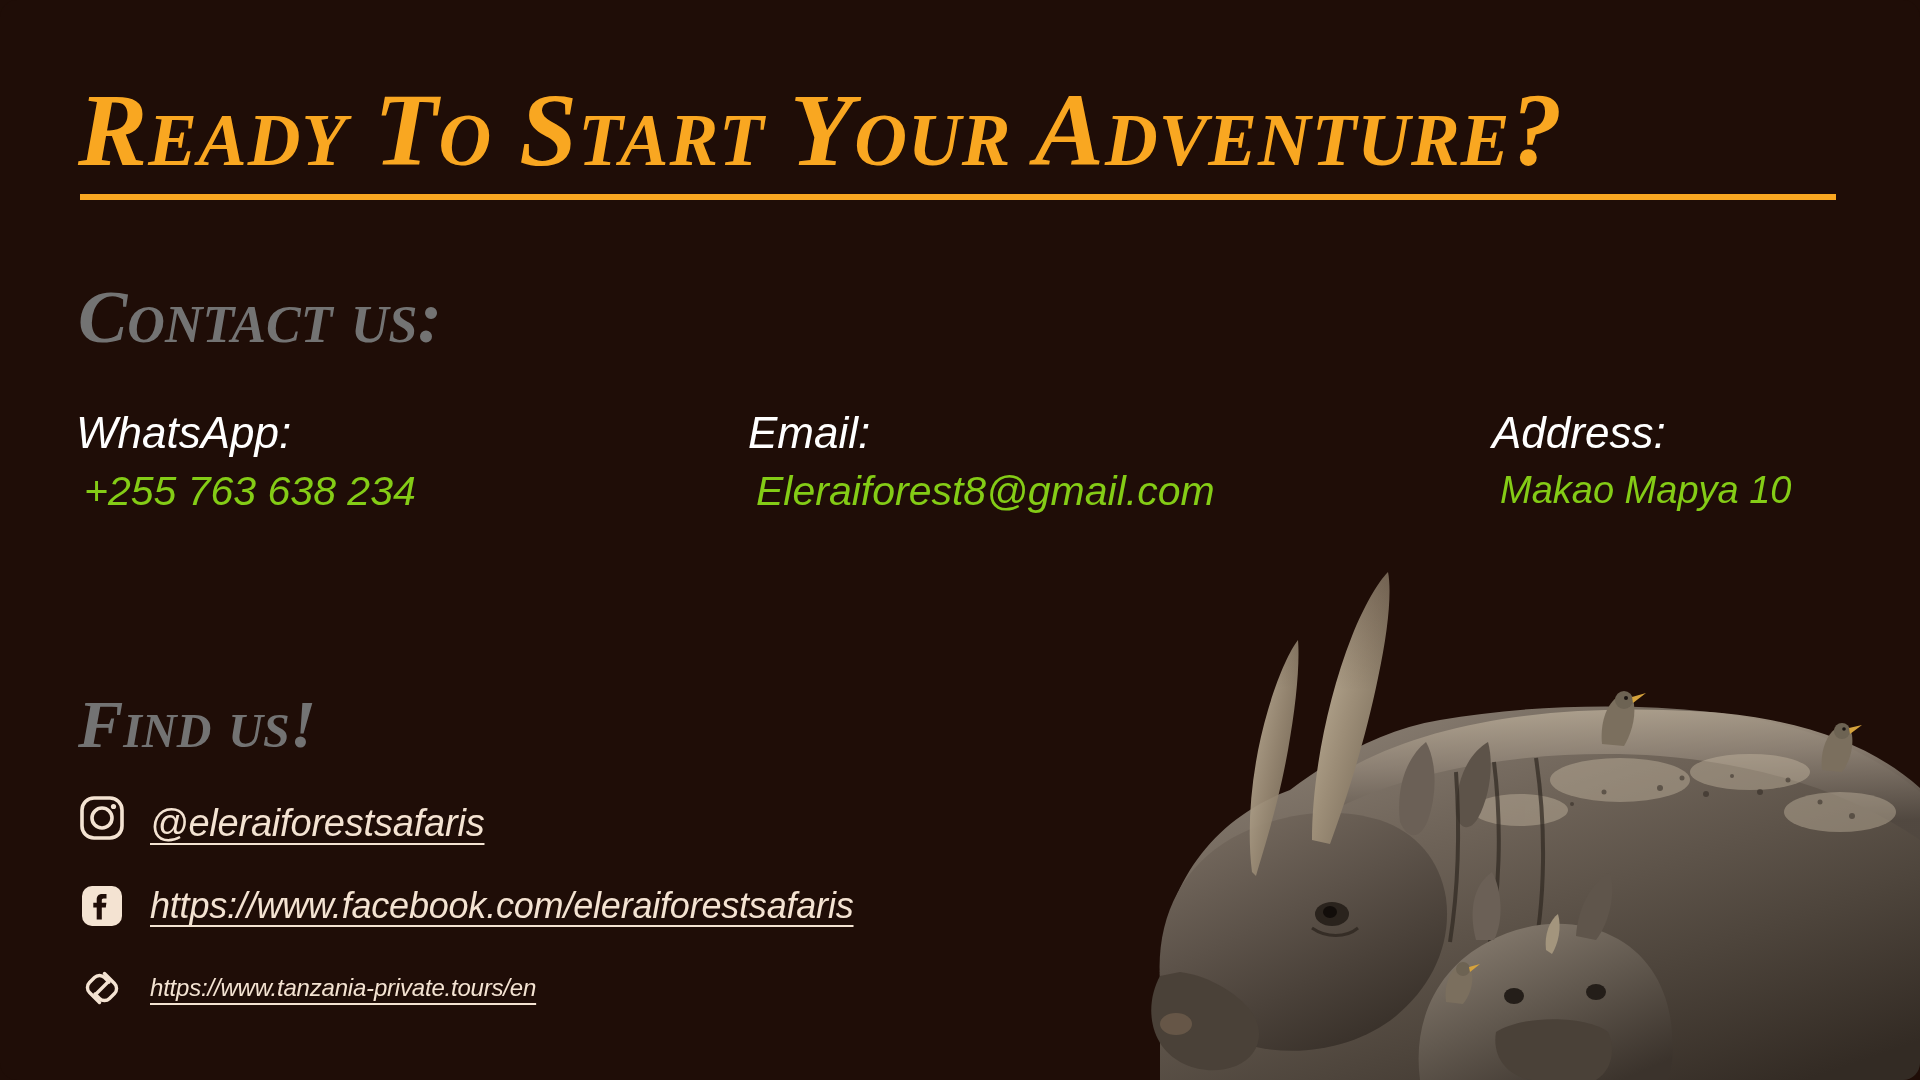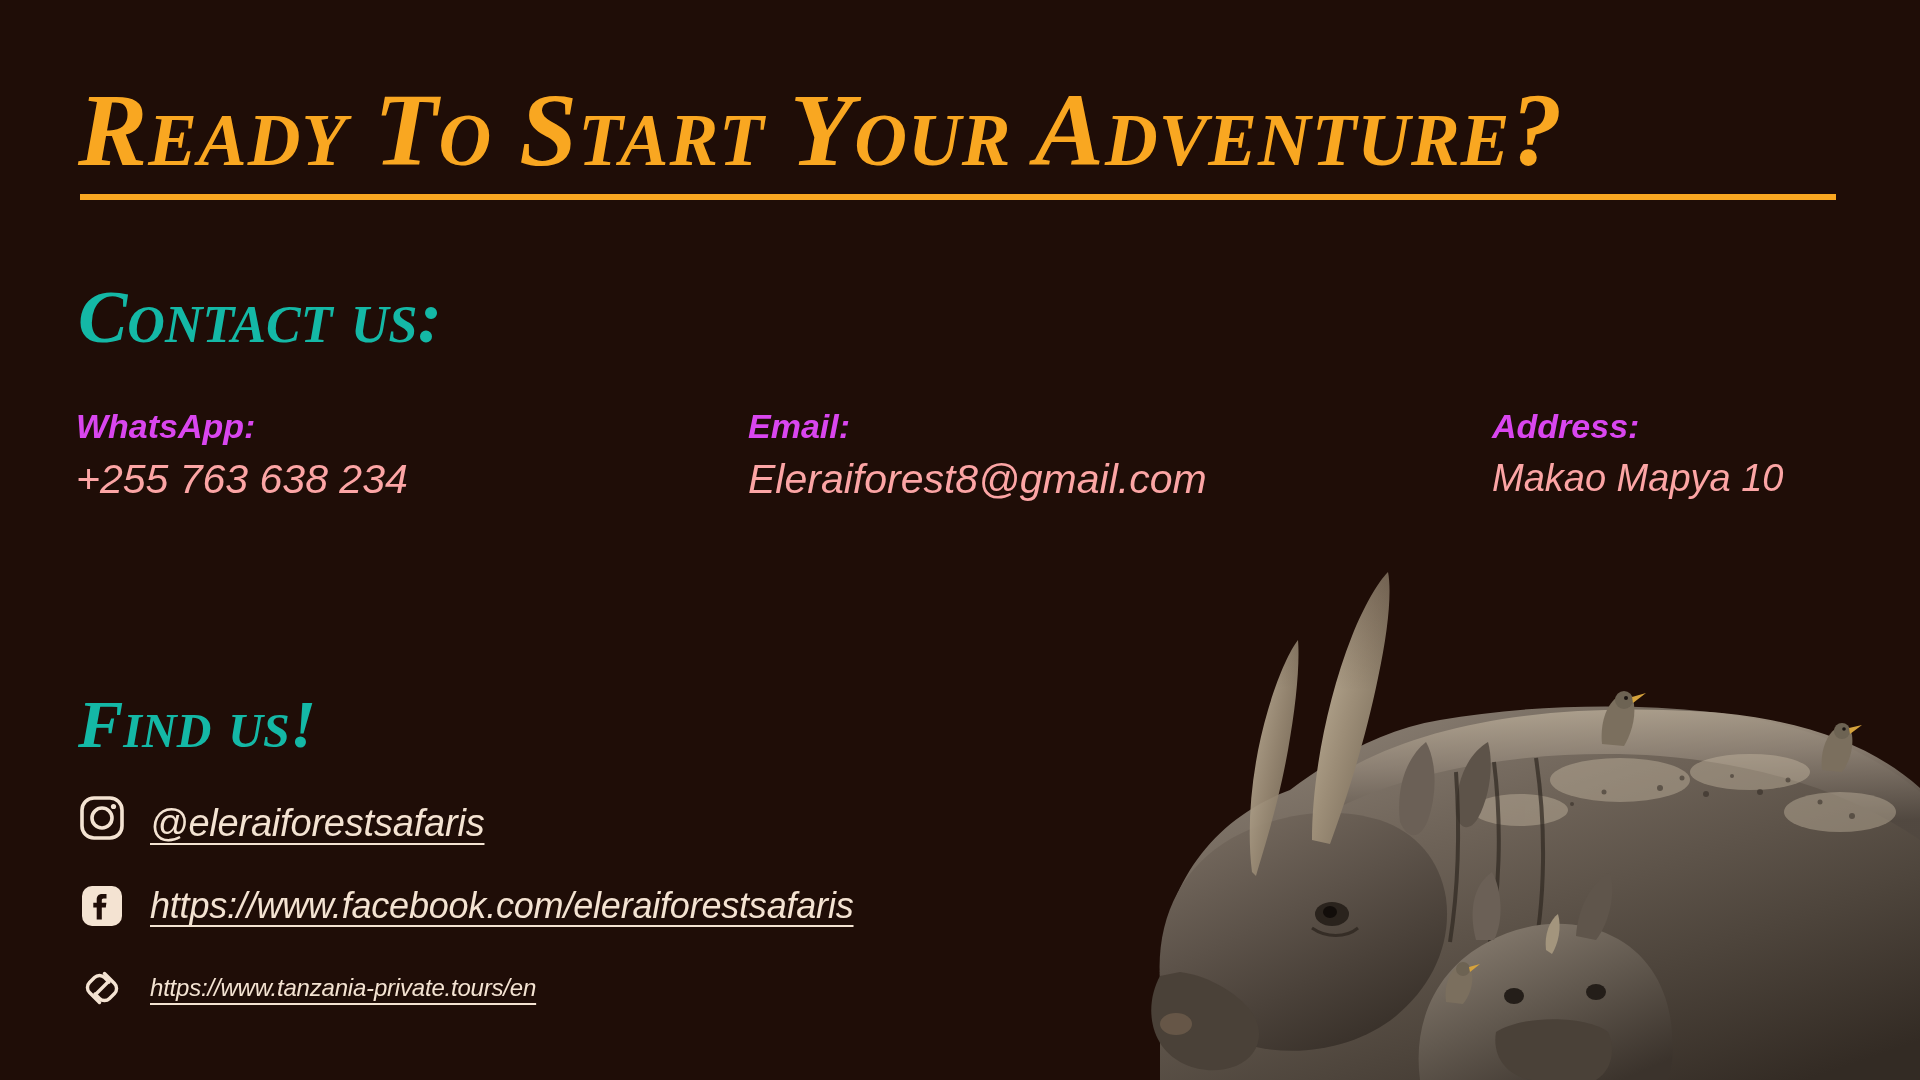--- a/index.html
+++ b/index.html
@@ -2,21 +2,21 @@
 <html><head>
 <meta charset="utf-8">
 <style>
   html,body{margin:0;padding:0;}
   body{
     width:1920px;height:1080px;overflow:hidden;
     background:#1f0d07;
     font-family:"Liberation Sans", sans-serif;
     position:relative;
   }
-  #stage{position:absolute;inset:0;background:#1f0d07;overflow:hidden;}
+  #stage{position:absolute;inset:0;background:#1f0d07;overflow:hidden;border-radius:17px;}
 
   
   .title{
     position:absolute;left:78px;top:78px;
     font-family:"Liberation Serif", serif;
     font-weight:bold;font-style:italic;
     font-size:104px;line-height:1;
     color:#F9A721;
     font-variant:small-caps;
     letter-spacing:1px;
@@ -26,43 +26,43 @@
     position:absolute;left:80px;top:194px;width:1756px;height:6px;
     background:#F9A721;
   }
 
   
   .heading{
     position:absolute;
     font-family:"Liberation Serif", serif;
     font-weight:bold;font-style:italic;
     font-variant:small-caps;
-    color:#14b8a6;
+    color:#737373;
     line-height:1;white-space:nowrap;
   }
   #contact-heading{left:78px;top:280px;font-size:74px;}
   #find-heading{left:78px;top:690px;font-size:68px;}
 
   
   .col{position:absolute;}
   #col-whatsapp{left:76px;top:405px;}
   #col-email{left:748px;top:405px;}
   #col-address{left:1492px;top:405px;}
 
   .c-label{
-    font-style:italic;font-weight:bold;
-    font-size:34px;color:#d946ef;
+    font-style:italic;font-weight:normal;
+    font-size:44px;color:#ffffff;
     line-height:1.25;white-space:nowrap;
     margin:0 0 8px 0;
   }
   .c-value{
     font-style:italic;font-weight:400;
-    font-size:41px;color:#fca5a5;
+    font-size:41px;color:#84cc16;
     line-height:1.16;white-space:nowrap;
-    margin:0;
+    margin:8px;
   }
   .c-value.small{font-size:38px;}
 
   
   .social-row{
     position:absolute;left:76px;
     display:flex;align-items:center;gap:22px;
     white-space:nowrap;
   }
   #row-instagram{top:790px;}

